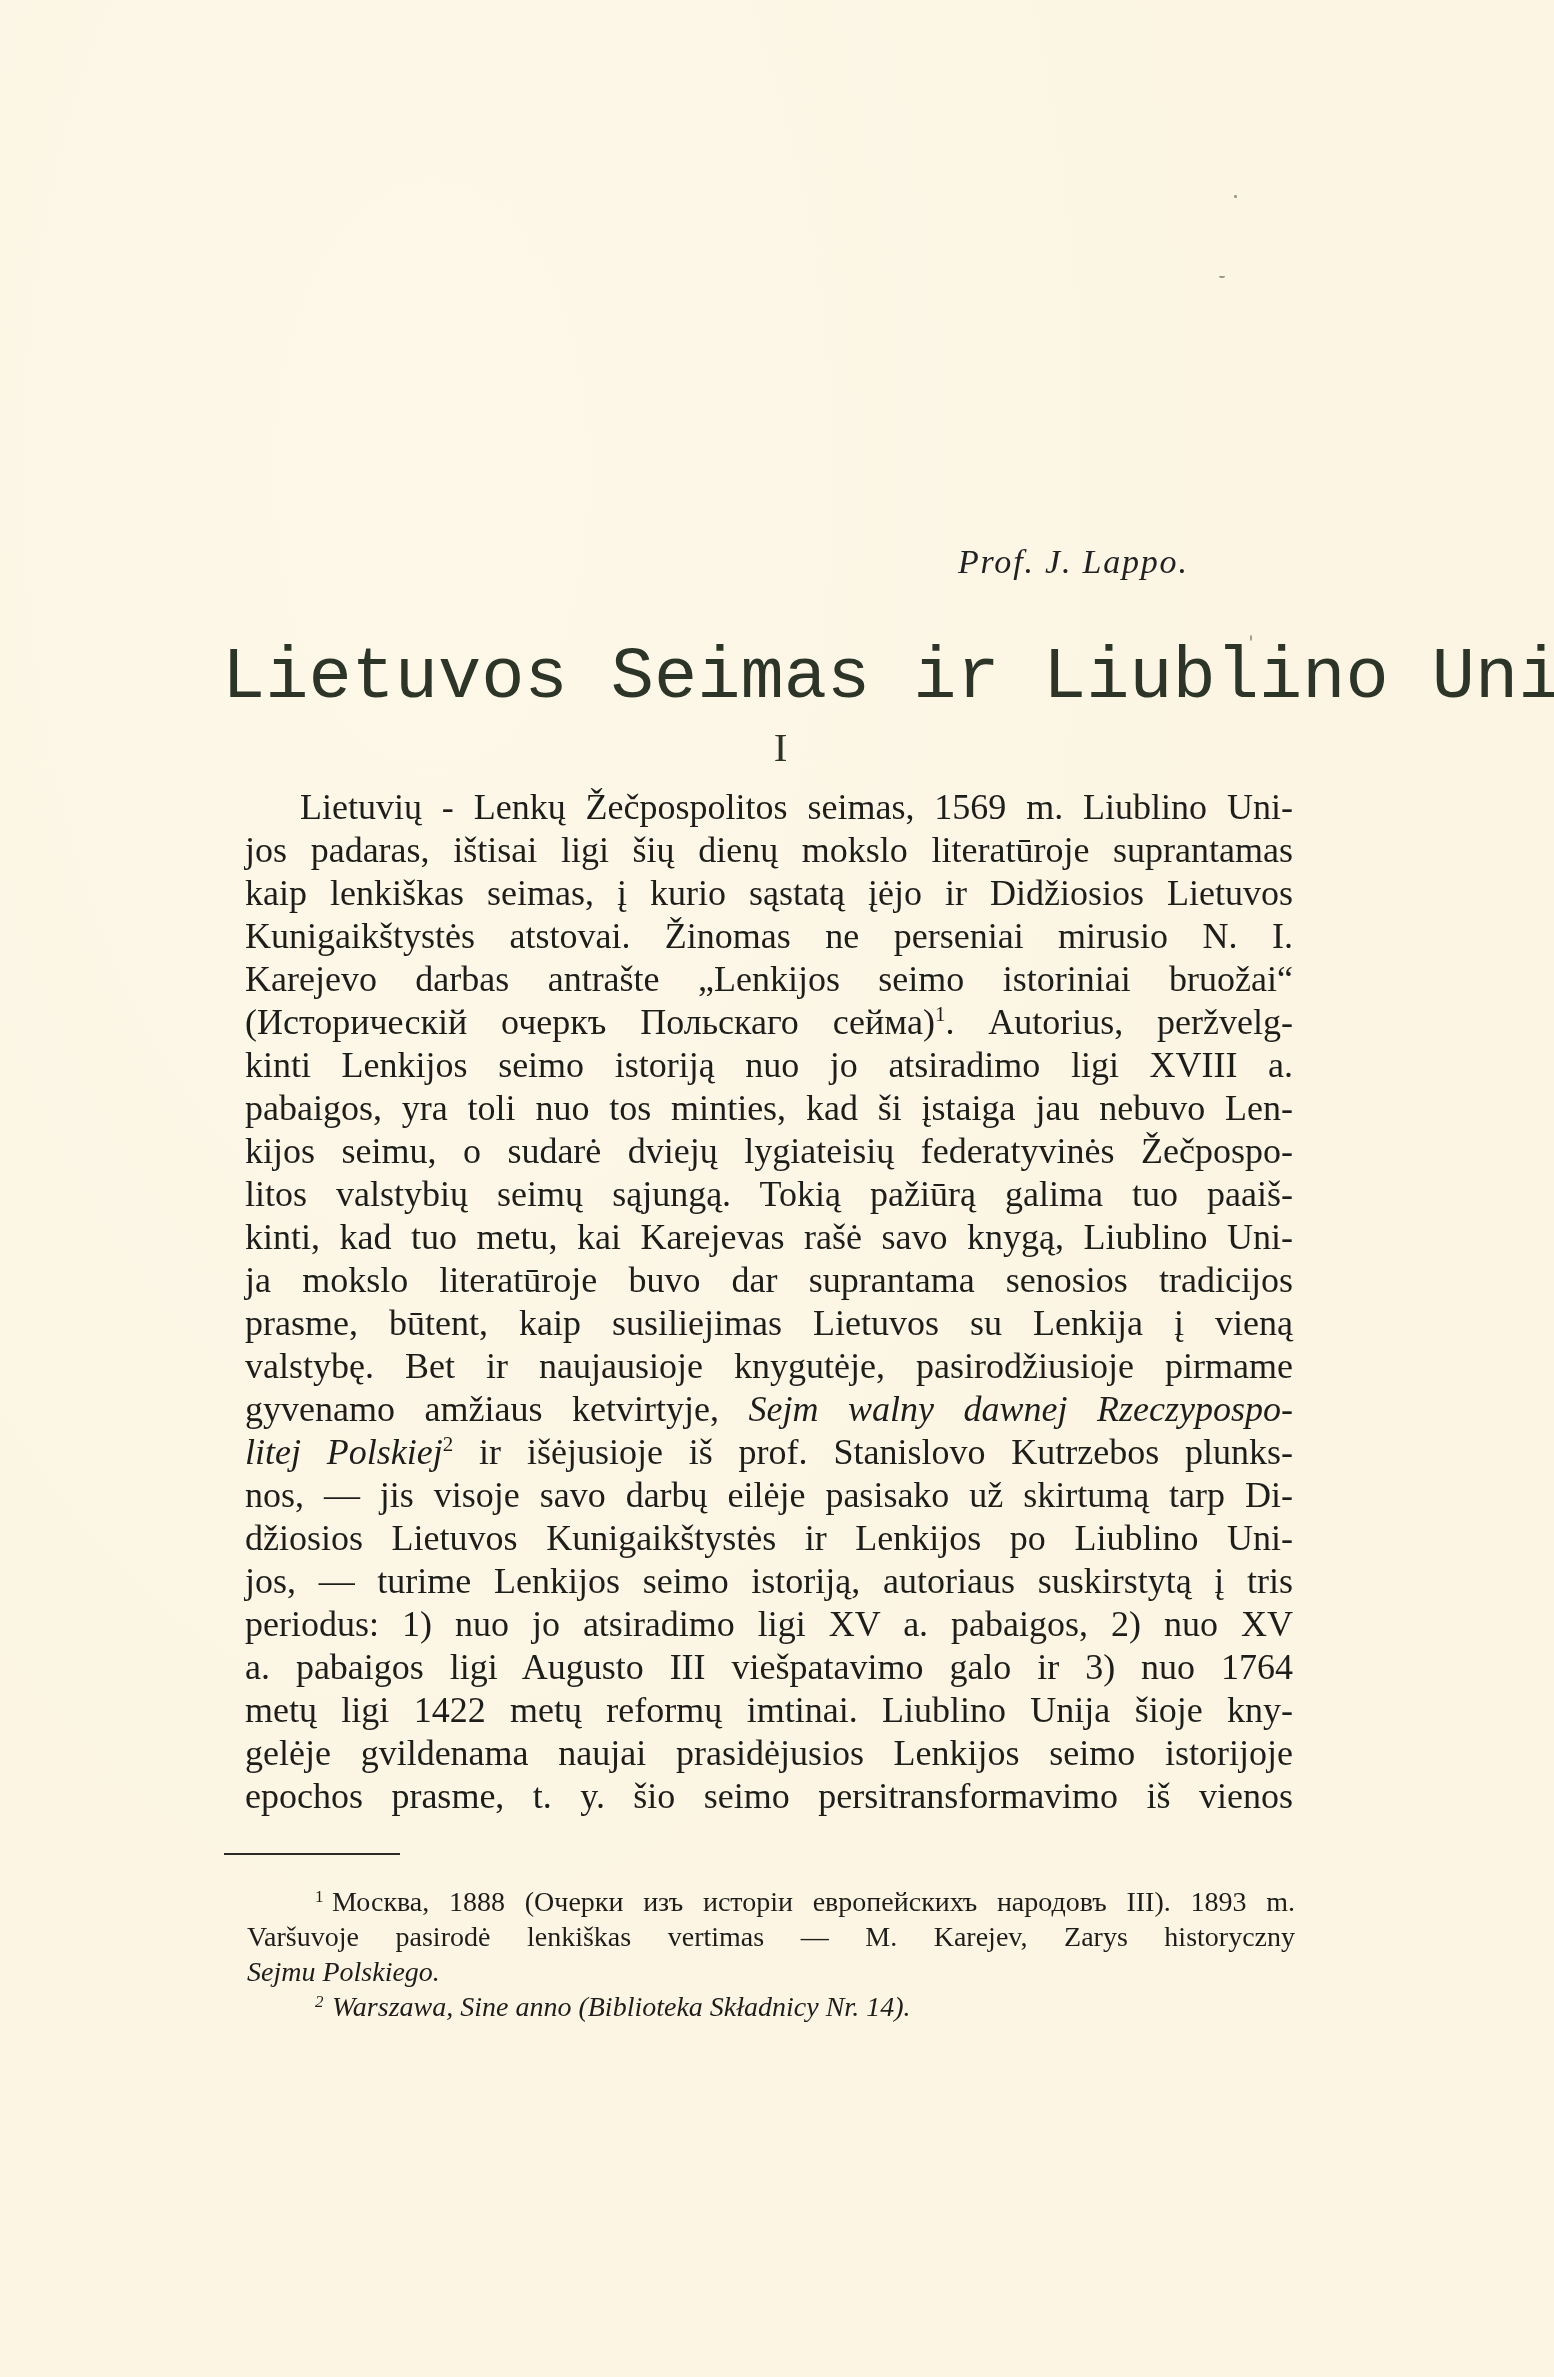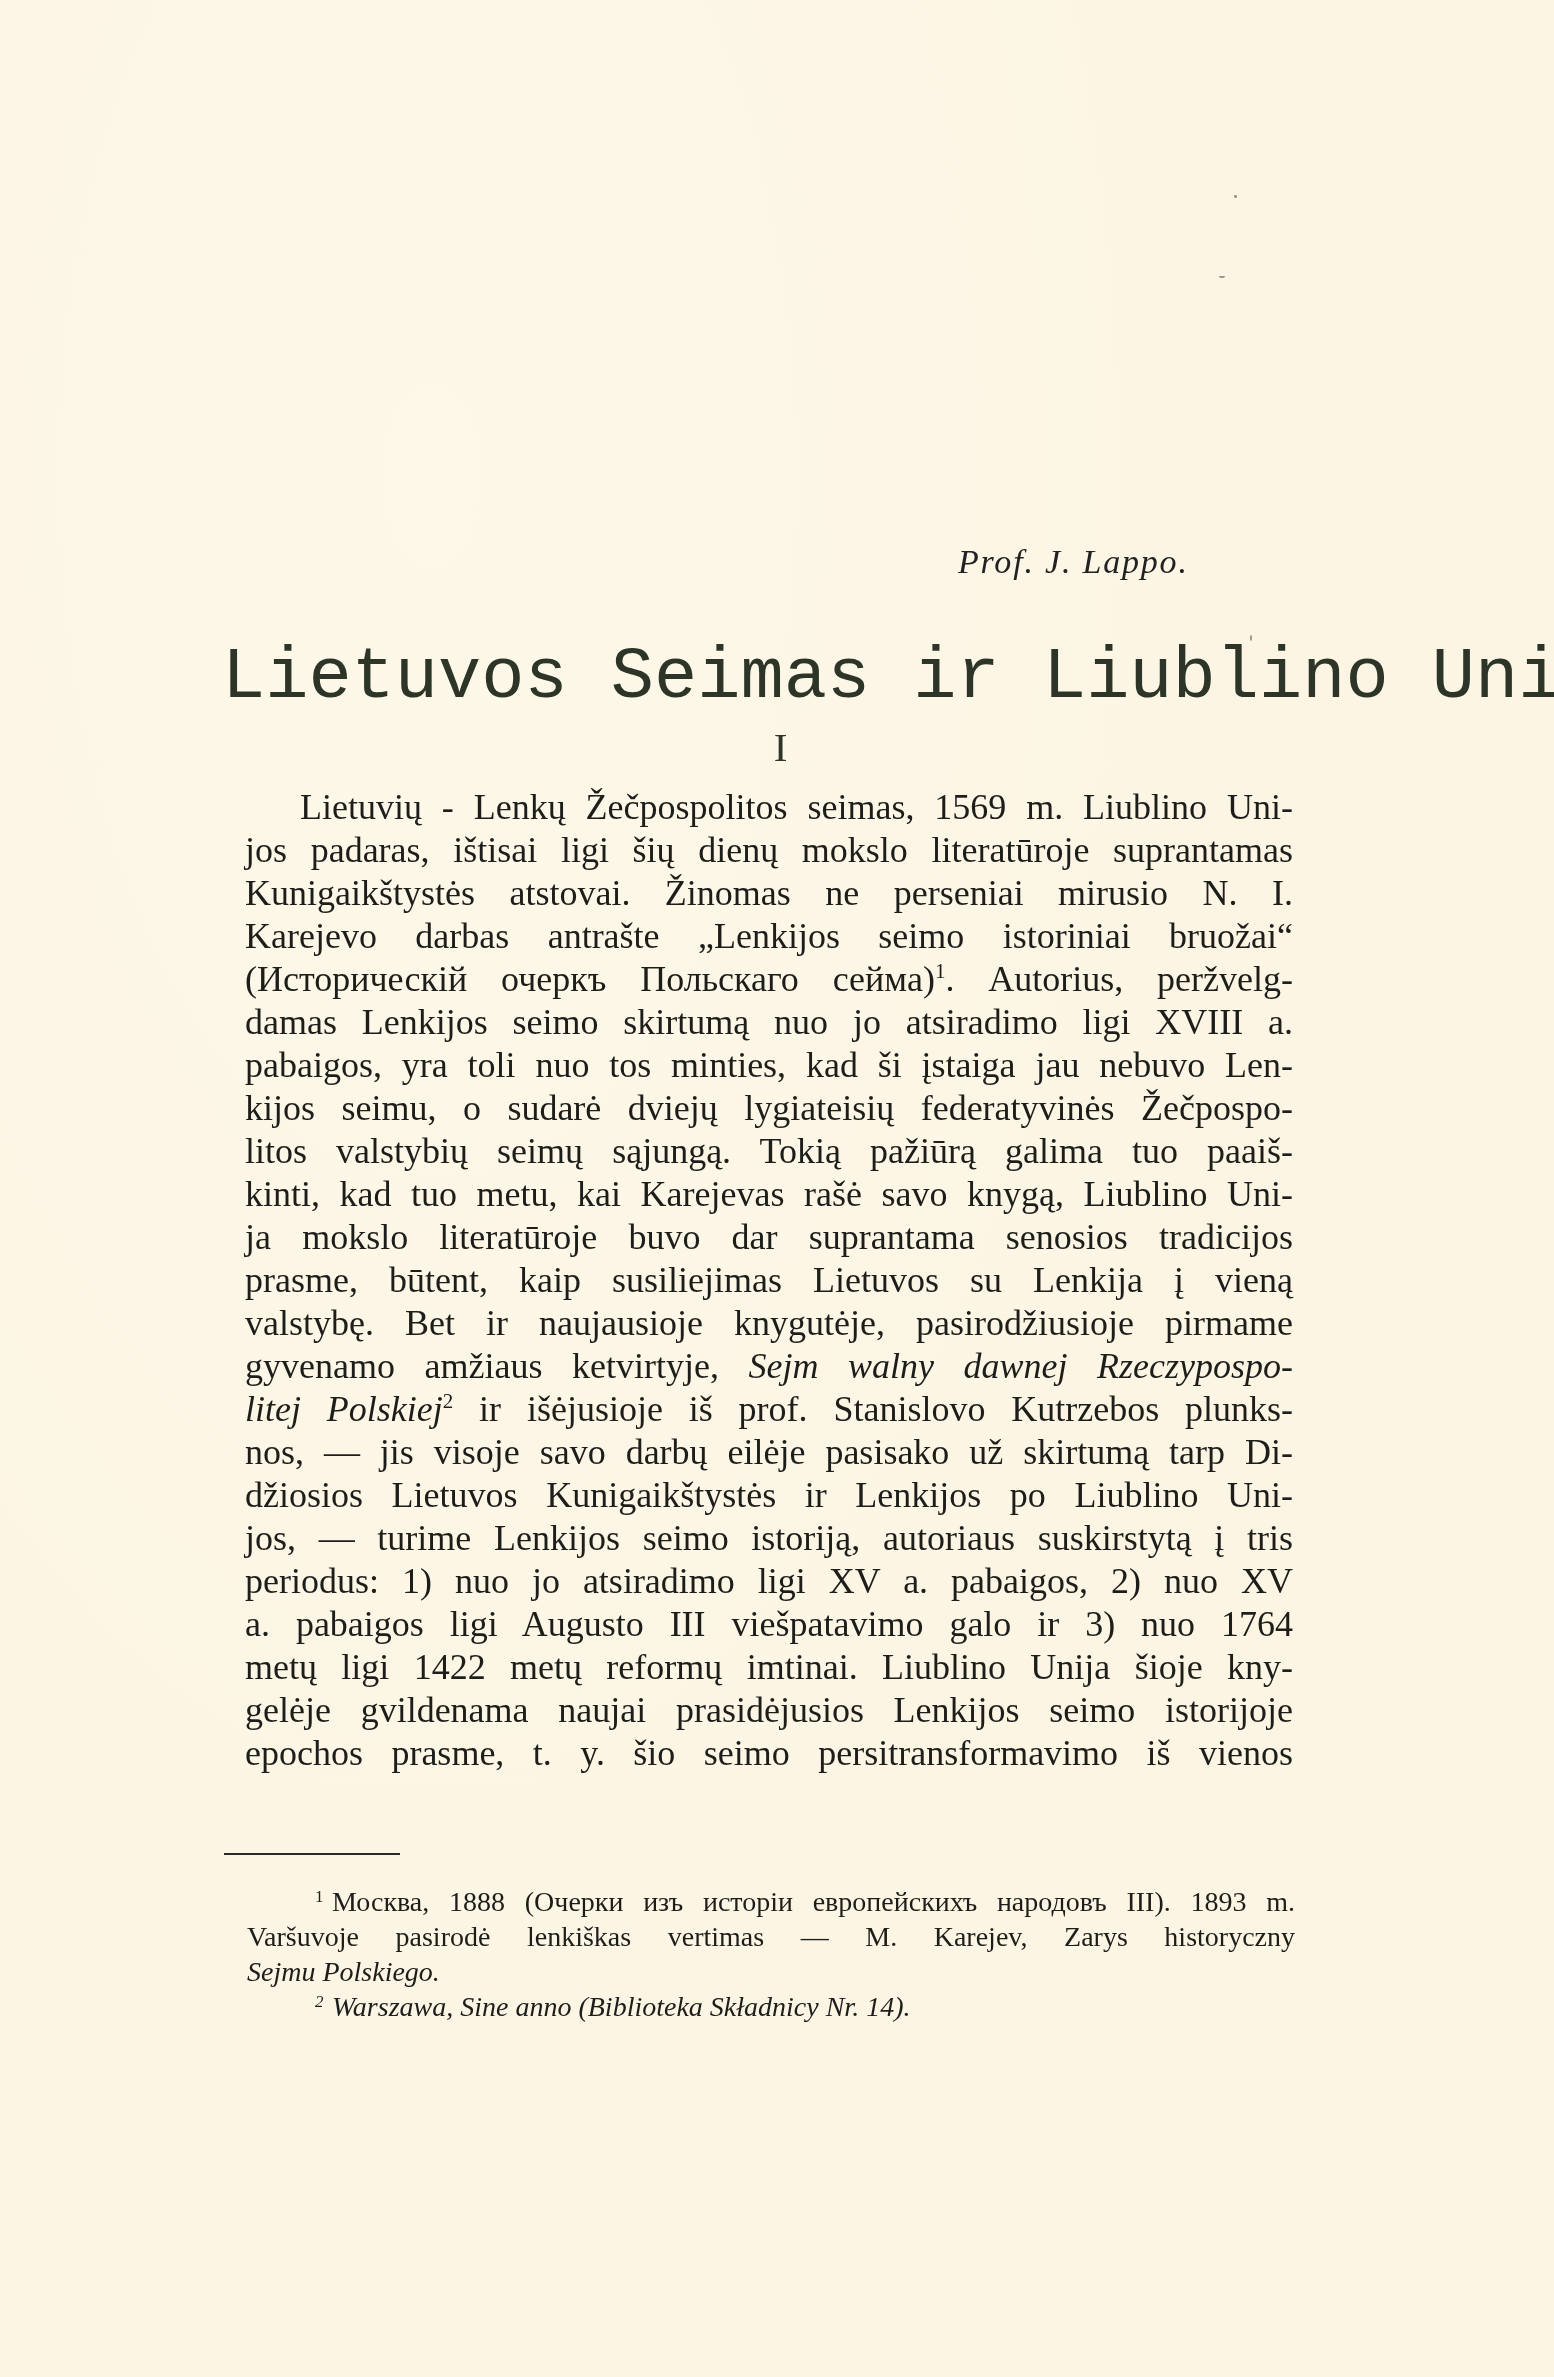--- a/index.html
+++ b/index.html
@@ -70,24 +70,25 @@
 
   <div class="author">Prof. J. Lappo.</div>
 
   <div class="title">Lietuvos Seimas ir Liublino Unija</div>
 
   <div class="section-num">I</div>
 
   <div class="body-text">
     <span class="line indent">Lietuvių - Lenkų Žečpospolitos seimas, 1569 m. Liublino Uni-</span>
     <span class="line">jos padaras, ištisai ligi šių dienų mokslo literatūroje suprantamas</span>
+    <span class="line">kaip lenkiškas seimas, į kurio sąstatą įėjo ir Didžiosios Lietuvos</span>
     <span class="line">Kunigaikštystės atstovai. Žinomas ne perseniai mirusio N. I.</span>
     <span class="line">Karejevo darbas antrašte „Lenkijos seimo istoriniai bruožai“</span>
     <span class="line"><span>(Историческій очеркъ Польскаго сейма)</span><sup>1</sup><span>. Autorius, peržvelg-</span></span>
-    <span class="line">damas Lenkijos seimo skirtumą nuo jo atsiradimo ligi XVIII a.</span>
+    <span class="line">kinti Lenkijos seimo istoriją nuo jo atsiradimo ligi XVIII a.</span>
     <span class="line">pabaigos, yra toli nuo tos minties, kad ši įstaiga jau nebuvo Len-</span>
     <span class="line">kijos seimu, o sudarė dviejų lygiateisių federatyvinės Žečpospo-</span>
     <span class="line">litos valstybių seimų sąjungą. Tokią pažiūrą galima tuo paaiš-</span>
     <span class="line">kinti, kad tuo metu, kai Karejevas rašė savo knygą, Liublino Uni-</span>
     <span class="line">ja mokslo literatūroje buvo dar suprantama senosios tradicijos</span>
     <span class="line">prasme, būtent, kaip susiliejimas Lietuvos su Lenkija į vieną</span>
     <span class="line">valstybę. Bet ir naujausioje knygutėje, pasirodžiusioje pirmame</span>
     <span class="line"><span>gyvenamo amžiaus ketvirtyje, </span><span class="it">Sejm walny dawnej Rzeczypospo-</span></span>
     <span class="line"><span class="it">litej Polskiej</span><sup>2</sup><span> ir išėjusioje iš prof. Stanislovo Kutrzebos plunks-</span></span>
     <span class="line">nos, — jis visoje savo darbų eilėje pasisako už skirtumą tarp Di-</span>

